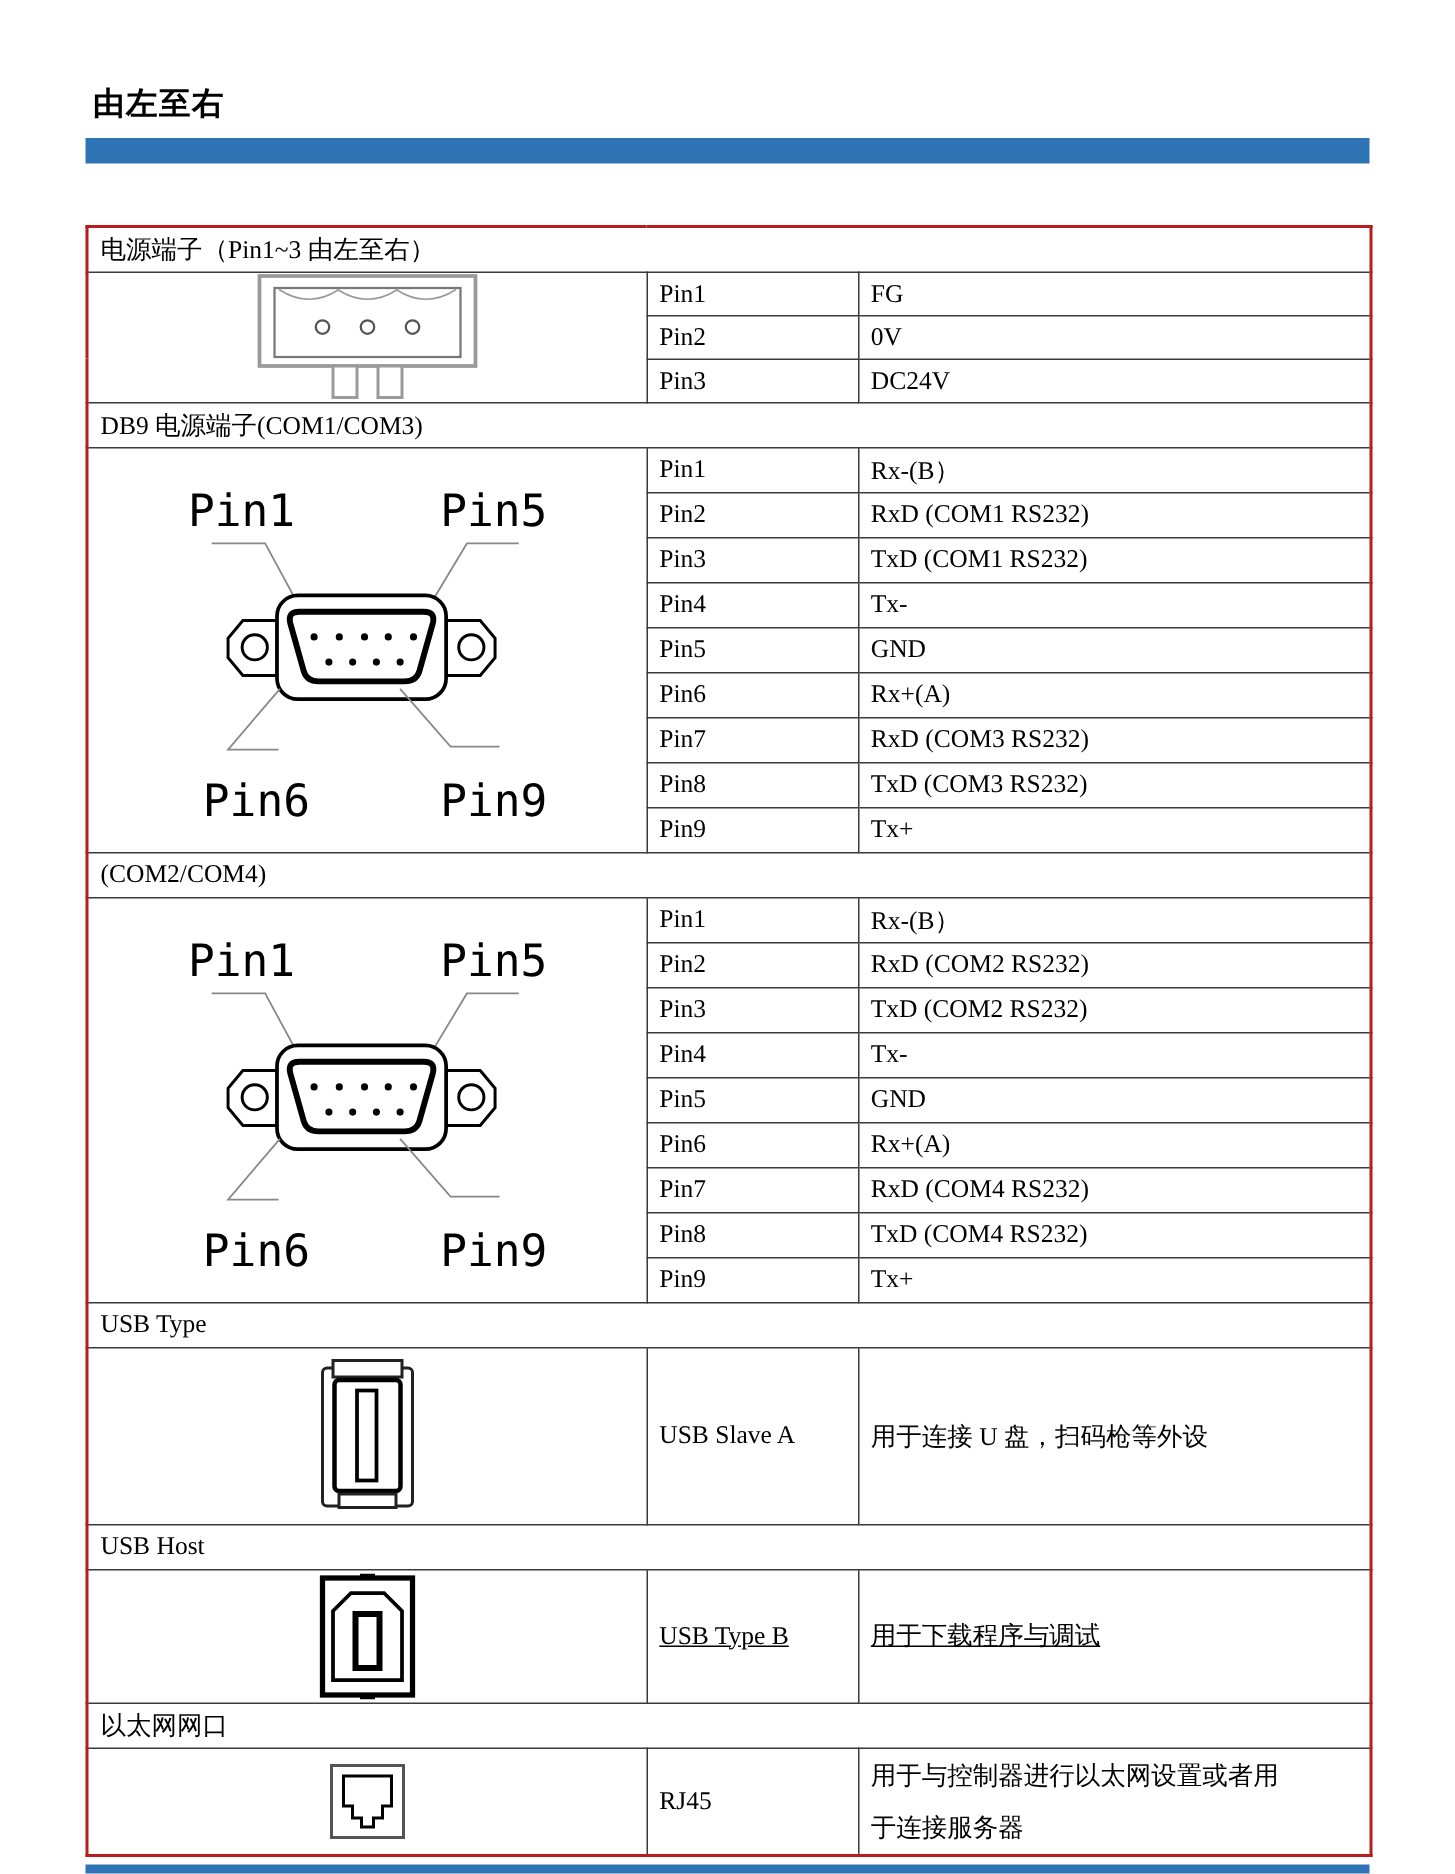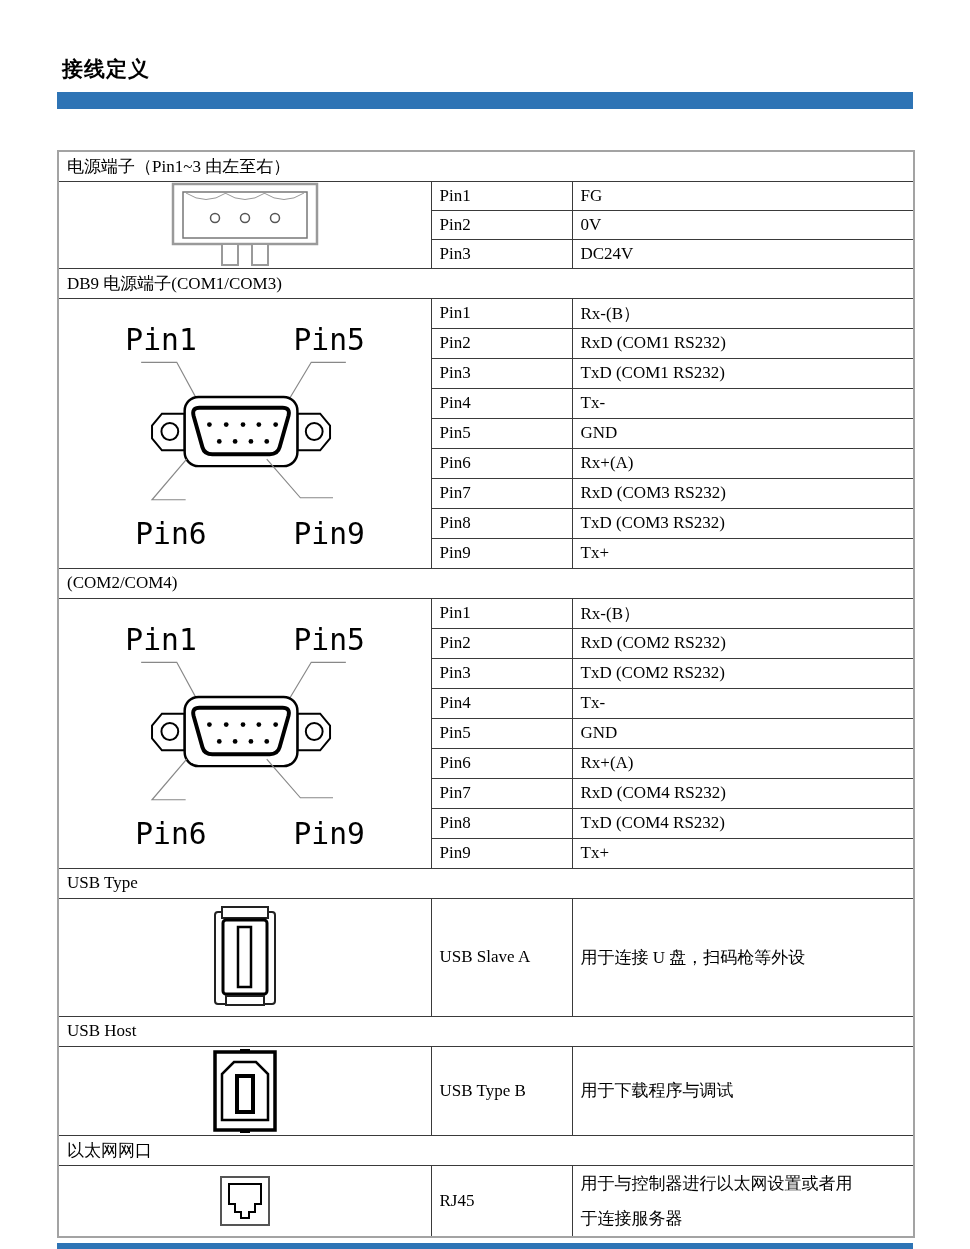--- a/index.html
+++ b/index.html
@@ -15,45 +15,45 @@
   }
   .accent-bar {
     width: 856px; margin-left: 57px; height: 17px;
     background: #2e74b5;
   }
   .accent-top { margin-top: 9px; }
   .accent-bottom { margin-top: 5px; height: 15px; }
   table.wiring {
     border-collapse: collapse; table-layout: fixed;
     width: 856px; margin-left: 57px; margin-top: 41px;
-    border: 2px solid #a3a3a3;
+    border: 2px solid #b91c1c;
   }
   col.c1 { width: 373px; }
   col.c2 { width: 141px; }
   col.c3 { width: 342px; }
   td {
     border: 1px solid #3a3a3a;
     font-size: 17px; vertical-align: middle;
     padding: 0 8px; overflow: hidden;
   }
   tr.hdr td { height: 30px; }
   tr.r30 td { height: 30px; }
   tr.rp td { height: 29px; }
   tr.r-usba td { height: 118px; }
-  tr.r-usbb td { height: 89px; }
+  tr.r-usbb td { height: 89px; text-decoration: underline; }
   tr.r-eth td { height: 57px; }
   td.diag { text-align: center; padding: 0; }
   td.diag svg { display: block; margin: 0 auto; }
   td.wrap { white-space: pre-line; line-height: 35px; }
   .db9-label { font-family: "DejaVu Sans Mono", monospace; font-size: 30px; fill: #000; }
 </style>
 </head>
 <body>
 
-<div class="title">接线定义</div>
+<div class="title">由左至右</div>
 <div class="accent-bar accent-top" style="background: rgb(46, 116, 181);"></div>
 
 <table class="wiring">
   <colgroup>
       <col class="c1">
       <col class="c2">
       <col class="c3">
     </colgroup>
   <tbody>
 

